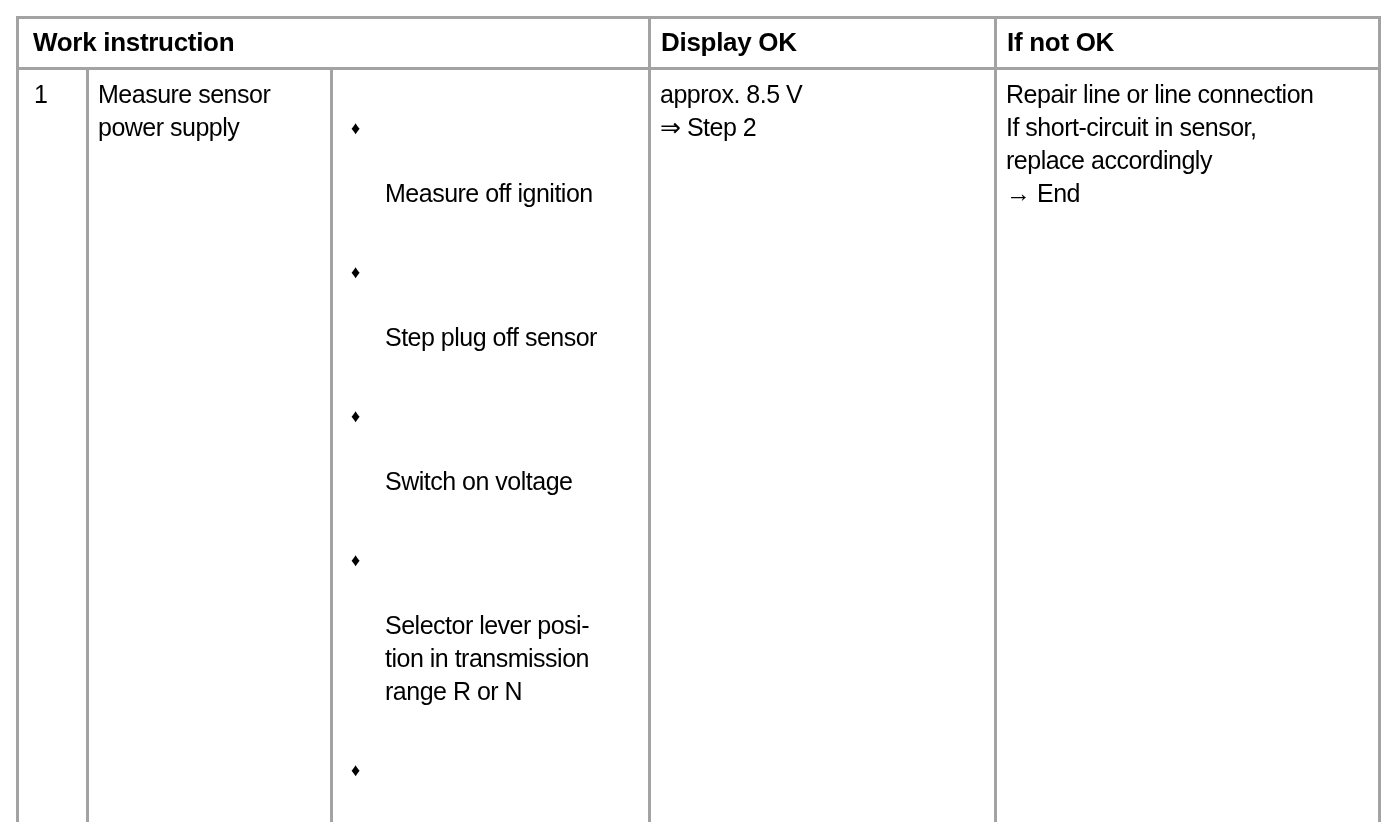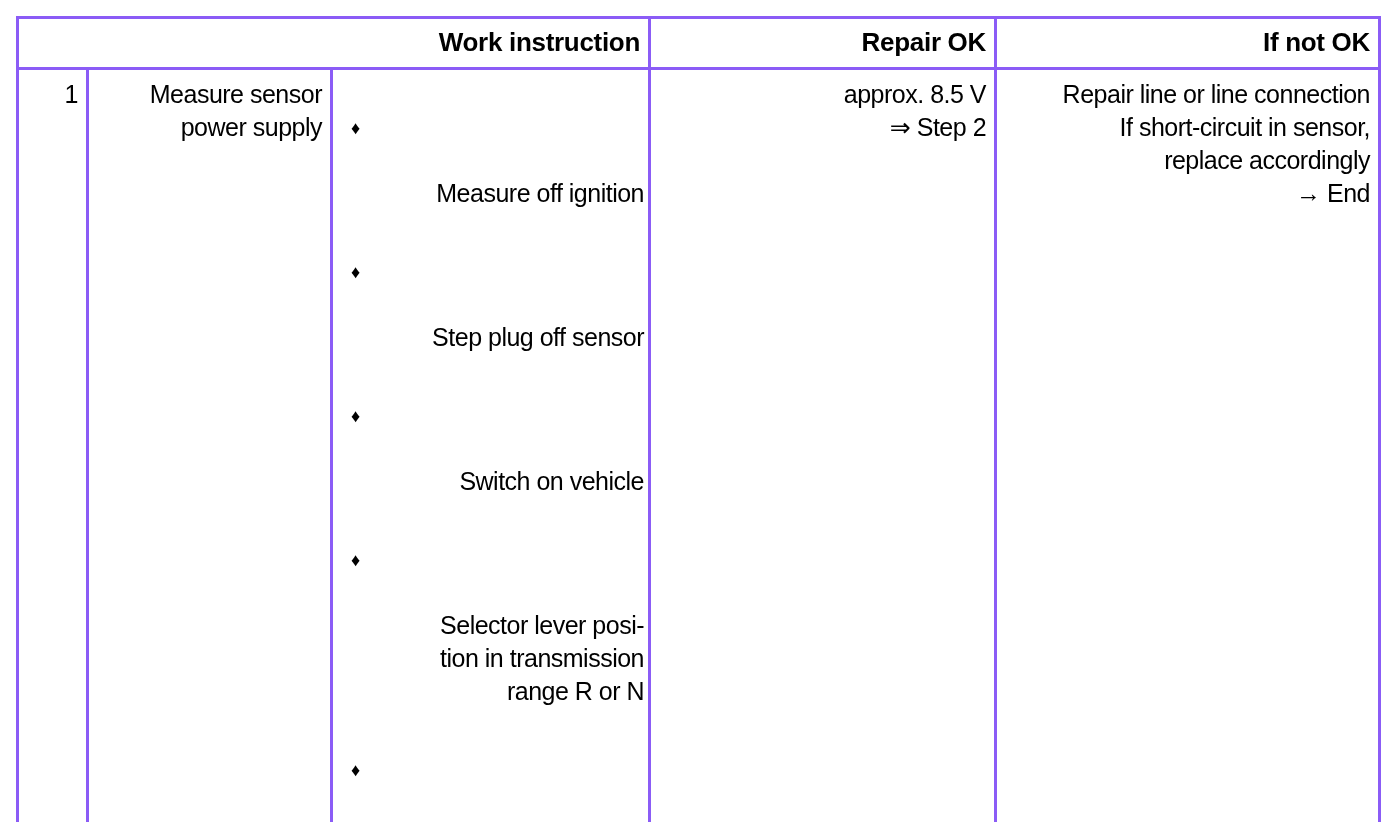--- a/index.html
+++ b/index.html
@@ -10,27 +10,27 @@
     color: #000000;
   }
   .doc-table {
     position: absolute;
     left: 16px; top: 16px;
     width: 1362px;
     border-collapse: collapse;
     table-layout: fixed;
   }
   .doc-table td, .doc-table th {
-    border: 3px solid #8b5cf6;
+    border: 3px solid #a3a3a3;
     vertical-align: top;
     font-size: 25px;
     line-height: 33px;
     letter-spacing: -0.5px;
     font-weight: normal;
-    text-align: right;
+    text-align: left;
     padding: 8px 8px 8px 10px;
     white-space: pre-line;
     overflow: hidden;
   }
   .doc-table th {
     font-weight: bold;
     font-size: 26px;
     letter-spacing: -0.3px;
     height: 50px;
     padding-top: 7px;
@@ -61,40 +61,40 @@
   <colgroup>
     <col style="width:70px">
     <col style="width:244px">
     <col style="width:318px">
     <col style="width:346px">
     <col style="width:384px">
   </colgroup>
   <tbody>
     <tr class="header-row">
       <th colspan="3" class="th-work">Work instruction</th>
-      <th>Repair OK</th>
+      <th>Display OK</th>
       <th>If not OK</th>
     </tr>
 
     <tr class="row-1">
       <td class="num">1</td>
       <td class="task">Measure sensor
 power supply</td>
       <td class="steps">
         <div class="step">
           <span class="bullet">♦</span>
           <span>Measure off ignition</span>
         </div>
         <div class="step">
           <span class="bullet">♦</span>
           <span>Step plug off sensor</span>
         </div>
         <div class="step">
           <span class="bullet">♦</span>
-          <span>Switch on vehicle</span>
+          <span>Switch on voltage</span>
         </div>
         <div class="step">
           <span class="bullet">♦</span>
           <span>Selector lever posi-
 tion in transmission
 range R or N</span>
         </div>
         <div class="step">
           <span class="bullet">♦</span>
           <span>Measure voltage

